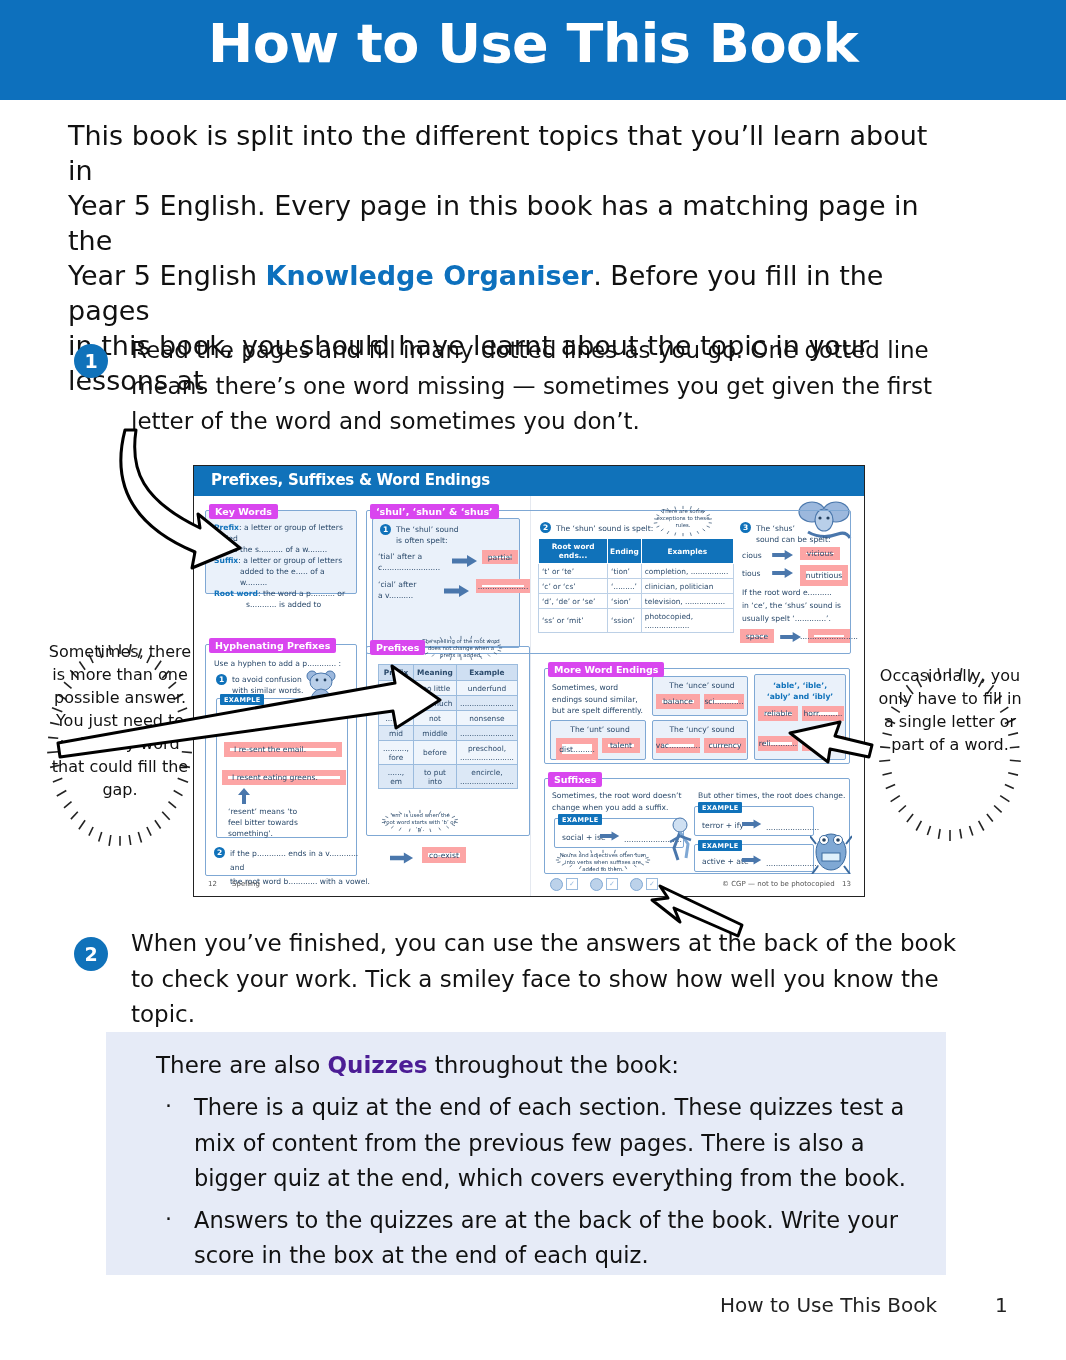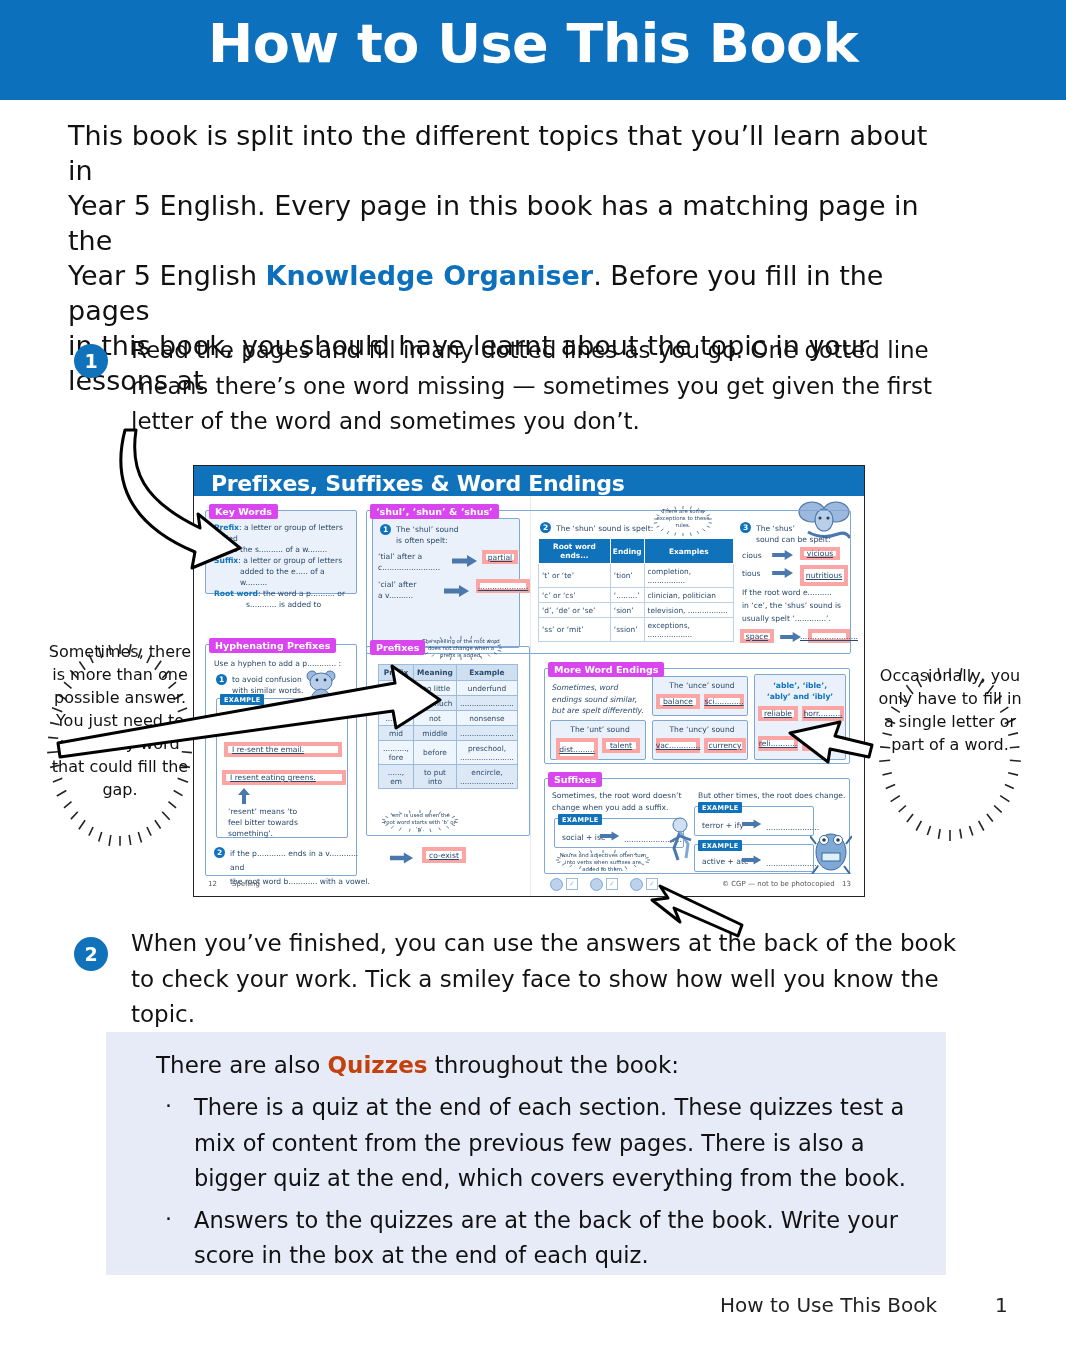--- a/index.html
+++ b/index.html
@@ -49,40 +49,40 @@
   
   .spread{
     position:absolute;left:193px;top:465px;width:672px;height:432px;
     background:#ffffff;border:1.5px solid #222;box-sizing:border-box;
     overflow:hidden;
   }
   .sp-header{
     position:absolute;left:0;top:0;width:100%;height:30px;background:#1072ba;
   }
   .sp-header-title{
-    position:absolute;left:17px;top:5px;color:#fff;font-weight:bold;font-size:22px;
+    position:absolute;left:17px;top:5px;color:#fff;font-weight:bold;font-size:15px;
     letter-spacing:-0.3px;
   }
   .spine{
     position:absolute;left:336px;top:30px;width:1px;height:402px;background:#e5e9f0;
   }
   
   .panel{
     position:absolute;border:1px solid #7fa8d4;background:#eaf1fa;box-sizing:border-box;
     border-radius:2px;
   }
   .panel-tab{
     position:absolute;background:#d946ef;color:#fff;font-weight:bold;font-size:9.5px;
     padding:2px 6px;border-radius:2px;white-space:nowrap;z-index:3;
   }
   .ptxt{position:absolute;font-size:7.6px;line-height:11px;color:#2b4a6b;}
   .ptxt .bl{color:#1072ba;font-weight:bold;}
   .wbox{
-    position:absolute;background:#fff;border:4px solid #fca5a5;box-sizing:border-box;
-    font-size:7.6px;color:#2b4a6b;display:flex;align-items:center;justify-content:center;text-decoration:underline;
+    position:absolute;background:#fff;border:6px solid #fca5a5;box-sizing:border-box;
+    font-size:7.6px;color:#2b4a6b;display:flex;align-items:center;justify-content:center;
   }
   .num-bullet{
     position:absolute;width:11px;height:11px;border-radius:50%;background:#1072ba;
     color:#fff;font-size:7.5px;font-weight:bold;display:flex;align-items:center;
     justify-content:center;
   }
   .exlabel{
     position:absolute;background:#1072ba;color:#fff;font-size:6.5px;font-weight:bold;
     padding:1.5px 4px;border-radius:1px;letter-spacing:0.3px;
   }
@@ -108,21 +108,21 @@
     font-size:7px;color:#9bbbdd;text-align:center;line-height:10px;
   }
   .note-burst{position:absolute;font-size:5.4px;line-height:7px;color:#2b4a6b;text-align:center;}
 
   
   .quizbox{
     position:absolute;left:106px;top:1032px;width:840px;height:243px;
     background:#e6ebf7;
   }
   .quiz-head{position:absolute;left:50px;top:20px;font-size:23px;color:#111;}
-  .quiz-head b{color:#c2410c;font-weight:bold;}
+  .quiz-head b{color:#4c1d95;font-weight:bold;}
   .quiz-list{position:absolute;left:50px;top:58px;width:770px;}
   .quiz-li{position:relative;font-size:22.5px;line-height:35.5px;color:#111;
     padding-left:38px;margin-bottom:6px;}
   .quiz-li .bullet{position:absolute;left:9px;top:-2px;font-size:22px;color:#111;}
 
   
   .pg-foot{position:absolute;left:720px;top:1293px;font-size:20px;color:#222;}
   .pg-num{position:absolute;left:995px;top:1293px;font-size:20px;color:#222;}
 </style>
 </head>
@@ -344,21 +344,21 @@
           <td>clinician, politician</td>
         </tr>
       <tr>
           <td>‘d’, ‘de’ or ‘se’</td>
           <td>‘sion’</td>
           <td>television, .................</td>
         </tr>
       <tr>
           <td>‘ss’ or ‘mit’</td>
           <td>‘ssion’</td>
-          <td>exceptions, ...................</td>
+          <td>photocopied, ...................</td>
         </tr>
     </tbody>
   </table>
 
   <div class="num-bullet" style="left:546px;top:56px;">3</div>
   <div class="ptxt" style="left:562px;top:57px;width:92px;">
     <div>The ‘shus’</div>
     <div>sound can be spelt:</div>
   </div>
   <div class="ptxt" style="left:548px;top:84px;">cious</div>
@@ -523,21 +523,21 @@
           <line x1="12.5" y1="6.8" x2="9.9" y2="4.5"></line>
           <line x1="20.1" y1="5.3" x2="18.3" y2="2.6"></line>
           <line x1="29.1" y1="4.3" x2="28.3" y2="1.4"></line>
         </g>
     </svg>
     <span style="position:relative;">‘em’ is used when the root word starts with ‘b’ or ‘p’.</span>
   </div>
 
   <div class="panel" style="left:350px;top:202px;width:306px;height:96px;background:transparent;"></div>
   <div class="panel-tab" style="left:354px;top:196px;">More Word Endings</div>
-  <div class="ptxt" style="left:358px;top:216px;width:92px;line-height:11.5px;font-style:italic;">
+  <div class="ptxt" style="left:358px;top:216px;width:92px;line-height:11.5px;">
     <div>Sometimes, word</div>
     <div>endings sound similar,</div>
     <div>but are spelt differently.</div>
   </div>
   <div class="panel" style="left:356px;top:254px;width:96px;height:40px;"></div>
   <div class="ptxt" style="left:366px;top:258px;width:80px;text-align:center;">The ‘unt’ sound</div>
   <div class="wbox" style="left:362px;top:272px;width:42px;height:22px;">dist.........</div>
   <div class="wbox" style="left:408px;top:272px;width:38px;height:15px;">talent</div>
 
   <div class="panel" style="left:458px;top:210px;width:96px;height:40px;"></div>

